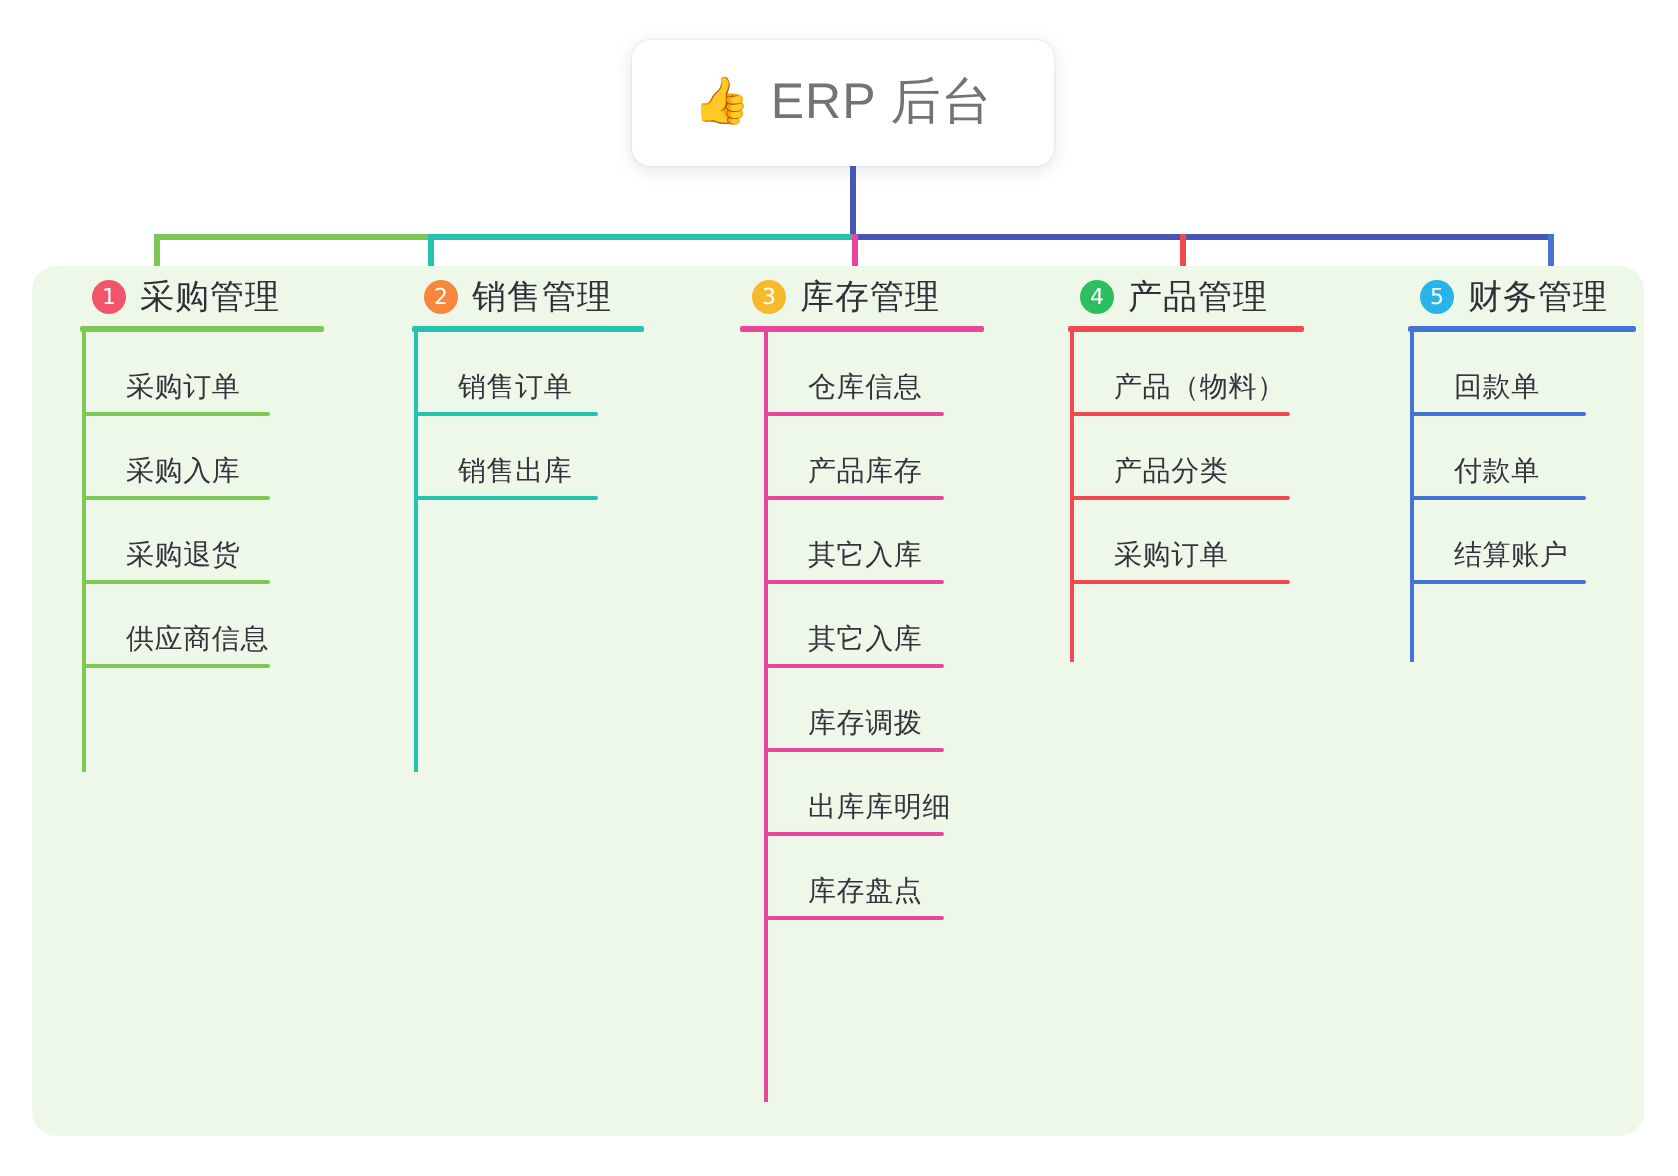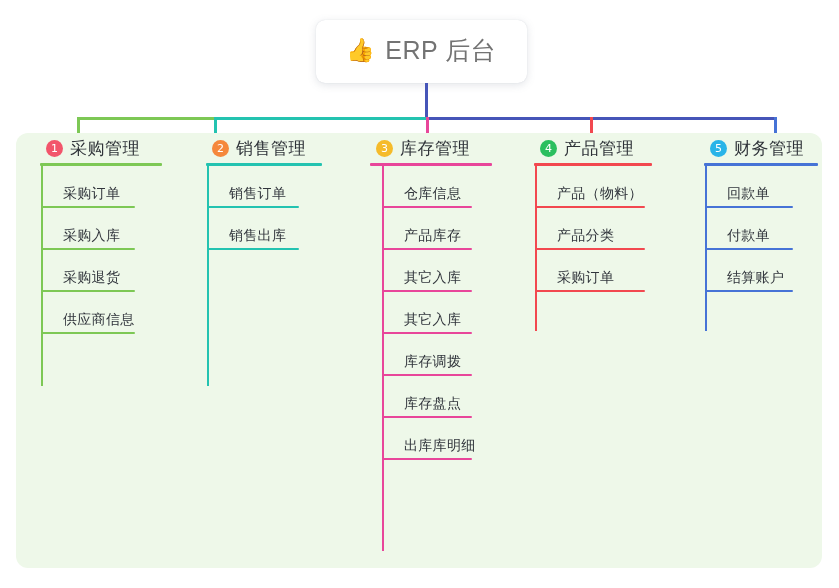--- a/index.html
+++ b/index.html
@@ -234,25 +234,25 @@
             </div>
             <div class="node">
               <span class="node-label">其它入库</span>
               <div class="node-underline" style="width: 90px; background: rgb(232, 70, 154);"></div>
             </div>
             <div class="node">
               <span class="node-label">库存调拨</span>
               <div class="node-underline" style="width: 90px; background: rgb(232, 70, 154);"></div>
             </div>
             <div class="node">
+              <span class="node-label">出库库明细</span>
+              <div class="node-underline" style="width: 90px; background: rgb(232, 70, 154);"></div>
+            </div>
+            <div class="node">
               <span class="node-label">库存盘点</span>
-              <div class="node-underline" style="width: 90px; background: rgb(232, 70, 154);"></div>
-            </div>
-            <div class="node">
-              <span class="node-label">出库库明细</span>
               <div class="node-underline" style="width: 90px; background: rgb(232, 70, 154);"></div>
             </div>
           </div>
         </div>
         <div class="column" style="left: 518px; width: 124px;">
           <div class="col-header">
             <span class="badge" style="background: rgb(43, 191, 95);">4</span>
             <span class="col-title">产品管理</span>
           </div>
           <div class="col-underline" style="width: 118px; background: rgb(242, 72, 79);"></div>

